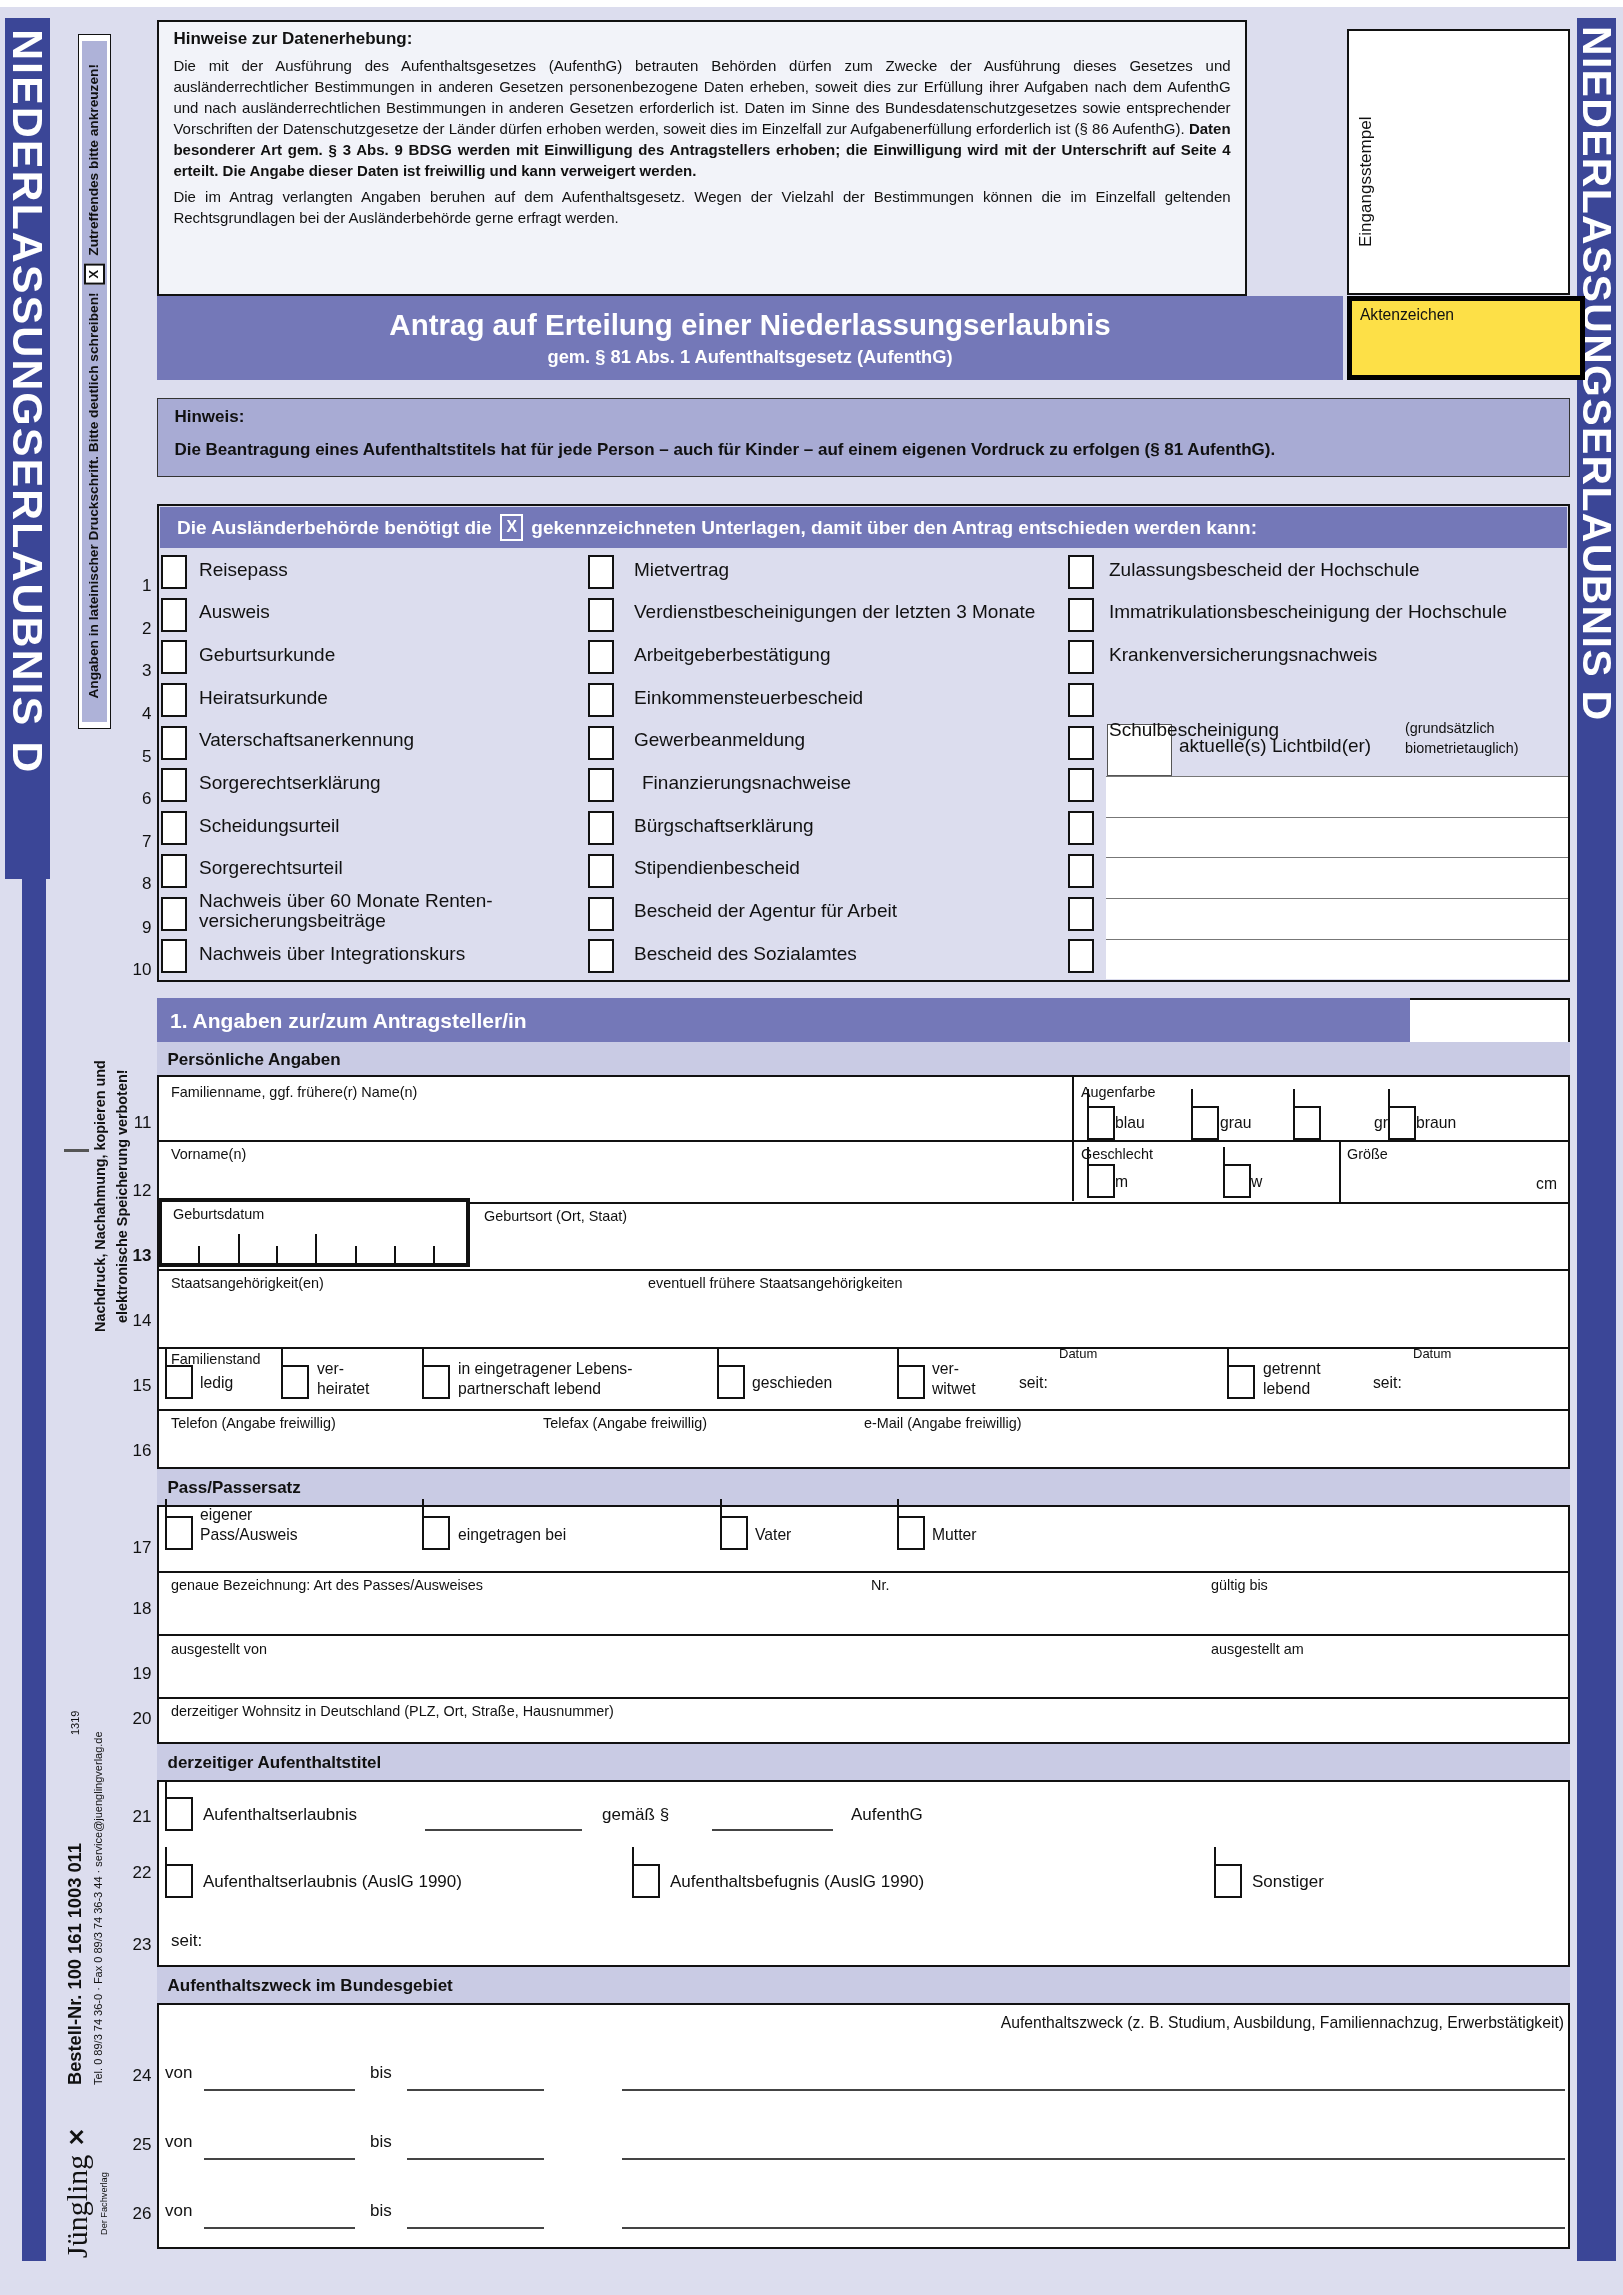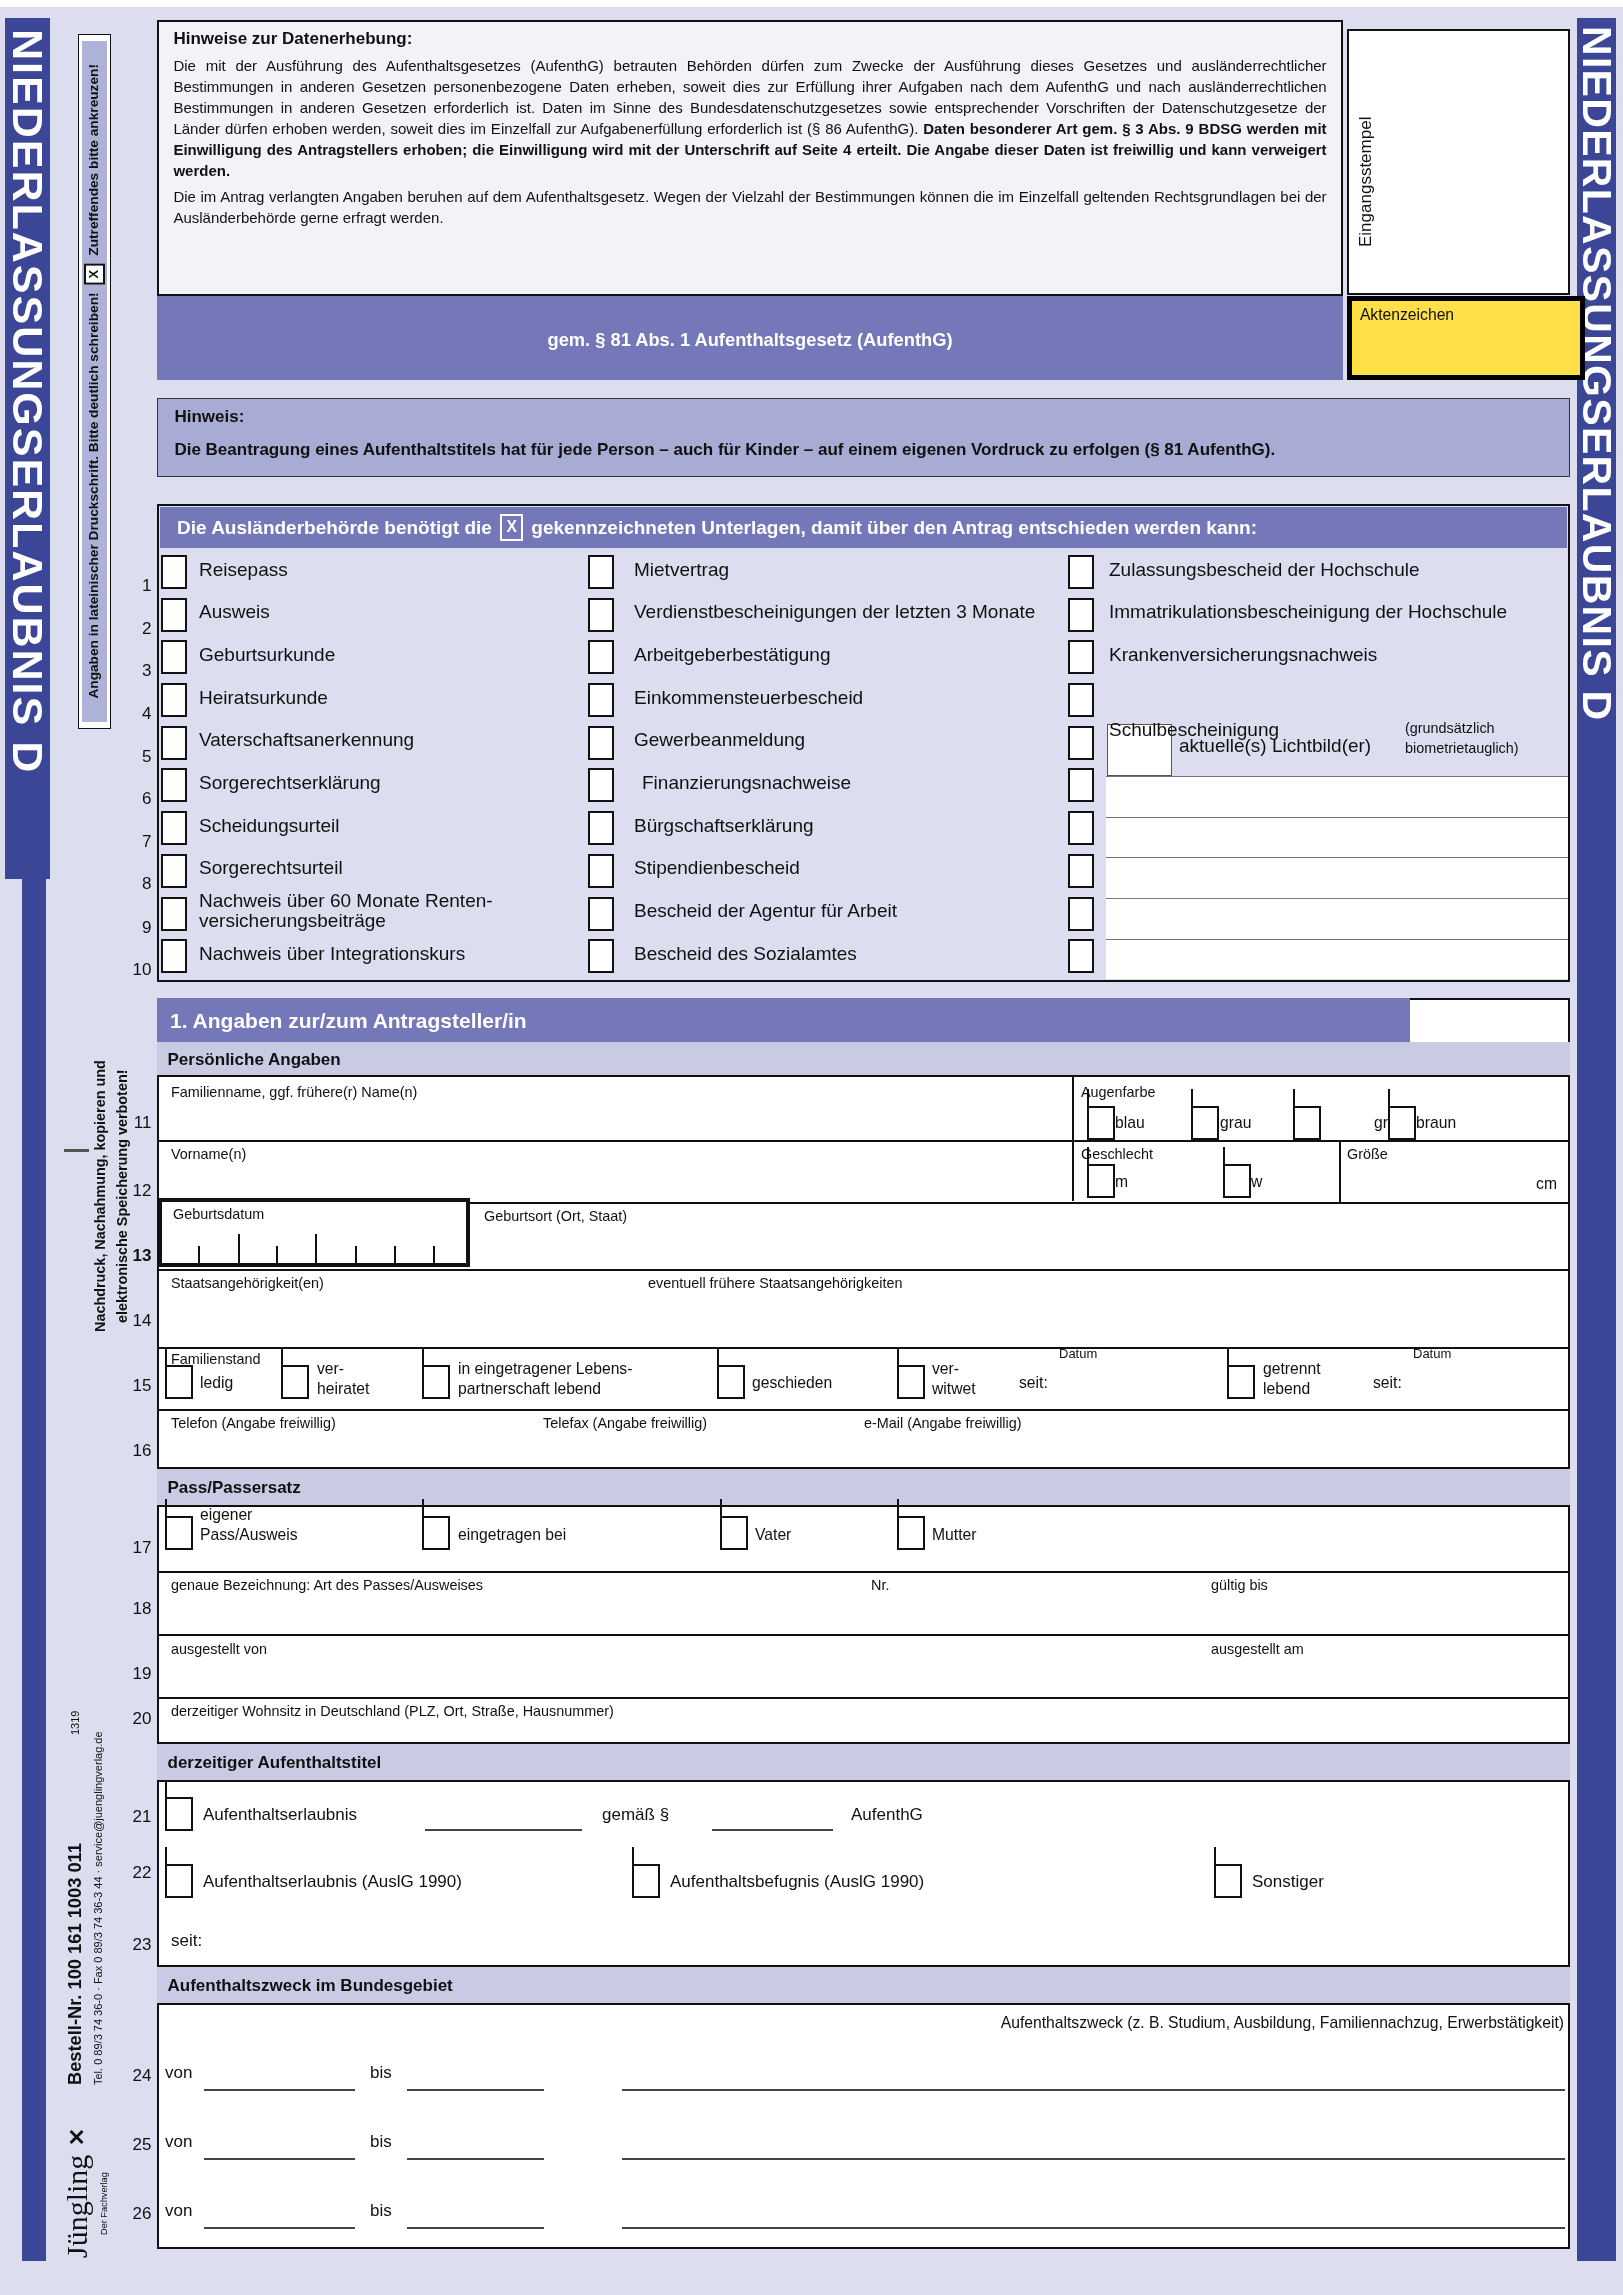--- a/index.html
+++ b/index.html
@@ -61,31 +61,32 @@
   <div class="abs vup" style="left:92px;top:1738px;width:14.4px;height:347px;font-size:11px;white-space:nowrap">Tel. 0 89/3 74 36-0 · Fax 0 89/3 74 36-3 44 · service@juenglingverlag.de</div>
   <div class="abs vup" style="left:60px;top:2085px;width:38px;height:173px;white-space:nowrap">
     <span style="font-family:'Liberation Serif',serif;font-size:30px">Jüngling</span><span style="font-size:22px;font-weight:bold;margin:5.2px 0 0 0">✕</span>
   </div>
   <div class="abs vup" style="left:99px;top:2137px;width:11.8px;height:98px;font-size:9.2px;white-space:nowrap">Der Fachverlag</div>
 
   <div class="abs" style="left:1577px;top:18.3px;width:39px;height:2243px;background:#3b4697;display:flex;justify-content:center">
     <div class="vdown bartxt" style="font-size:41px;letter-spacing:1.3px;padding-top:7.9px">NIEDERLASSUNGSERLAUBNIS D</div>
   </div>
 
-  <div class="abs" style="left:157px;top:19.6px;width:1186px;height:276px;background:#f2f3f9;border:2px solid #111;box-sizing:border-box;padding:7.9px 14.4px">
+  <div class="abs" style="left:157px;top:19.6px;width:1090px;height:276px;background:#f2f3f9;border:2px solid #111;box-sizing:border-box;padding:7.9px 14.4px">
     <div style="font-size:17px;font-weight:bold;margin-bottom:5.2px">Hinweise zur Datenerhebung:</div>
     <div style="font-size:15px;line-height:21px;text-align:justify"><span>Die mit der Ausführung des Aufenthaltsgesetzes (AufenthG) betrauten Behörden dürfen zum Zwecke der Ausführung dieses Gesetzes und ausländerrechtlicher Bestimmungen in anderen Gesetzen personenbezogene Daten erheben, soweit dies zur Erfüllung ihrer Aufgaben nach dem AufenthG und nach ausländerrechtlichen Bestimmungen in anderen Gesetzen erforderlich ist. Daten im Sinne des Bundesdatenschutzgesetzes sowie entsprechender Vorschriften der Datenschutzgesetze der Länder dürfen erhoben werden, soweit dies im Einzelfall zur Aufgabenerfüllung erforderlich ist (§ 86 AufenthG). </span><b>Daten besonderer Art gem. § 3 Abs. 9 BDSG werden mit Einwilligung des Antragstellers erhoben; die Einwilligung wird mit der Unterschrift auf Seite 4 erteilt. Die Angabe dieser Daten ist freiwillig und kann verweigert werden.</b></div>
     <div style="font-size:15px;line-height:21px;text-align:justify;margin-top:5.2px">Die im Antrag verlangten Angaben beruhen auf dem Aufenthaltsgesetz. Wegen der Vielzahl der Bestimmungen können die im Einzelfall geltenden Rechtsgrundlagen bei der Ausländerbehörde gerne erfragt werden.</div>
   </div>
 
   <div class="abs" style="left:1347px;top:29px;width:223px;height:266px;background:#fff;border:2px solid #111;box-sizing:border-box">
     <div class="vup" style="position:absolute;left:6.5px;top:46px;width:22px;height:170px;font-size:17px;white-space:nowrap">Eingangsstempel</div>
   </div>
 
   <div class="abs" style="left:157px;top:296px;width:1186px;height:84px;background:#7478b8;display:flex;flex-direction:column;align-items:center;justify-content:center">
+    <div style="color:#fff;font-weight:bold;font-size:29.5px">Antrag auf Erteilung einer Niederlassungserlaubnis</div>
     <div style="color:#fff;font-weight:bold;font-size:18.3px;margin-top:3.9px">gem. § 81 Abs. 1 Aufenthaltsgesetz (AufenthG)</div>
   </div>
 
   <div class="abs" style="left:1347px;top:296px;width:238px;height:84px;background:#fde047;border:5px solid #000000;box-sizing:border-box">
     <div style="position:absolute;left:7.9px;top:5.2px;font-size:15.7px">Aktenzeichen</div>
   </div>
 
   <div class="abs" style="left:157px;top:398px;width:1413px;height:79px;background:#a8abd4;border:1.3px solid #333;box-sizing:border-box">
     <div style="position:absolute;left:16.4px;top:7.9px;font-size:17px;font-weight:bold">Hinweis:</div>
     <div style="position:absolute;left:16.4px;top:41px;font-size:17px;font-weight:bold">Die Beantragung eines Aufenthaltstitels hat für jede Person – auch für Kinder – auf einem eigenen Vordruck zu erfolgen (§ 81 AufenthG).</div>

